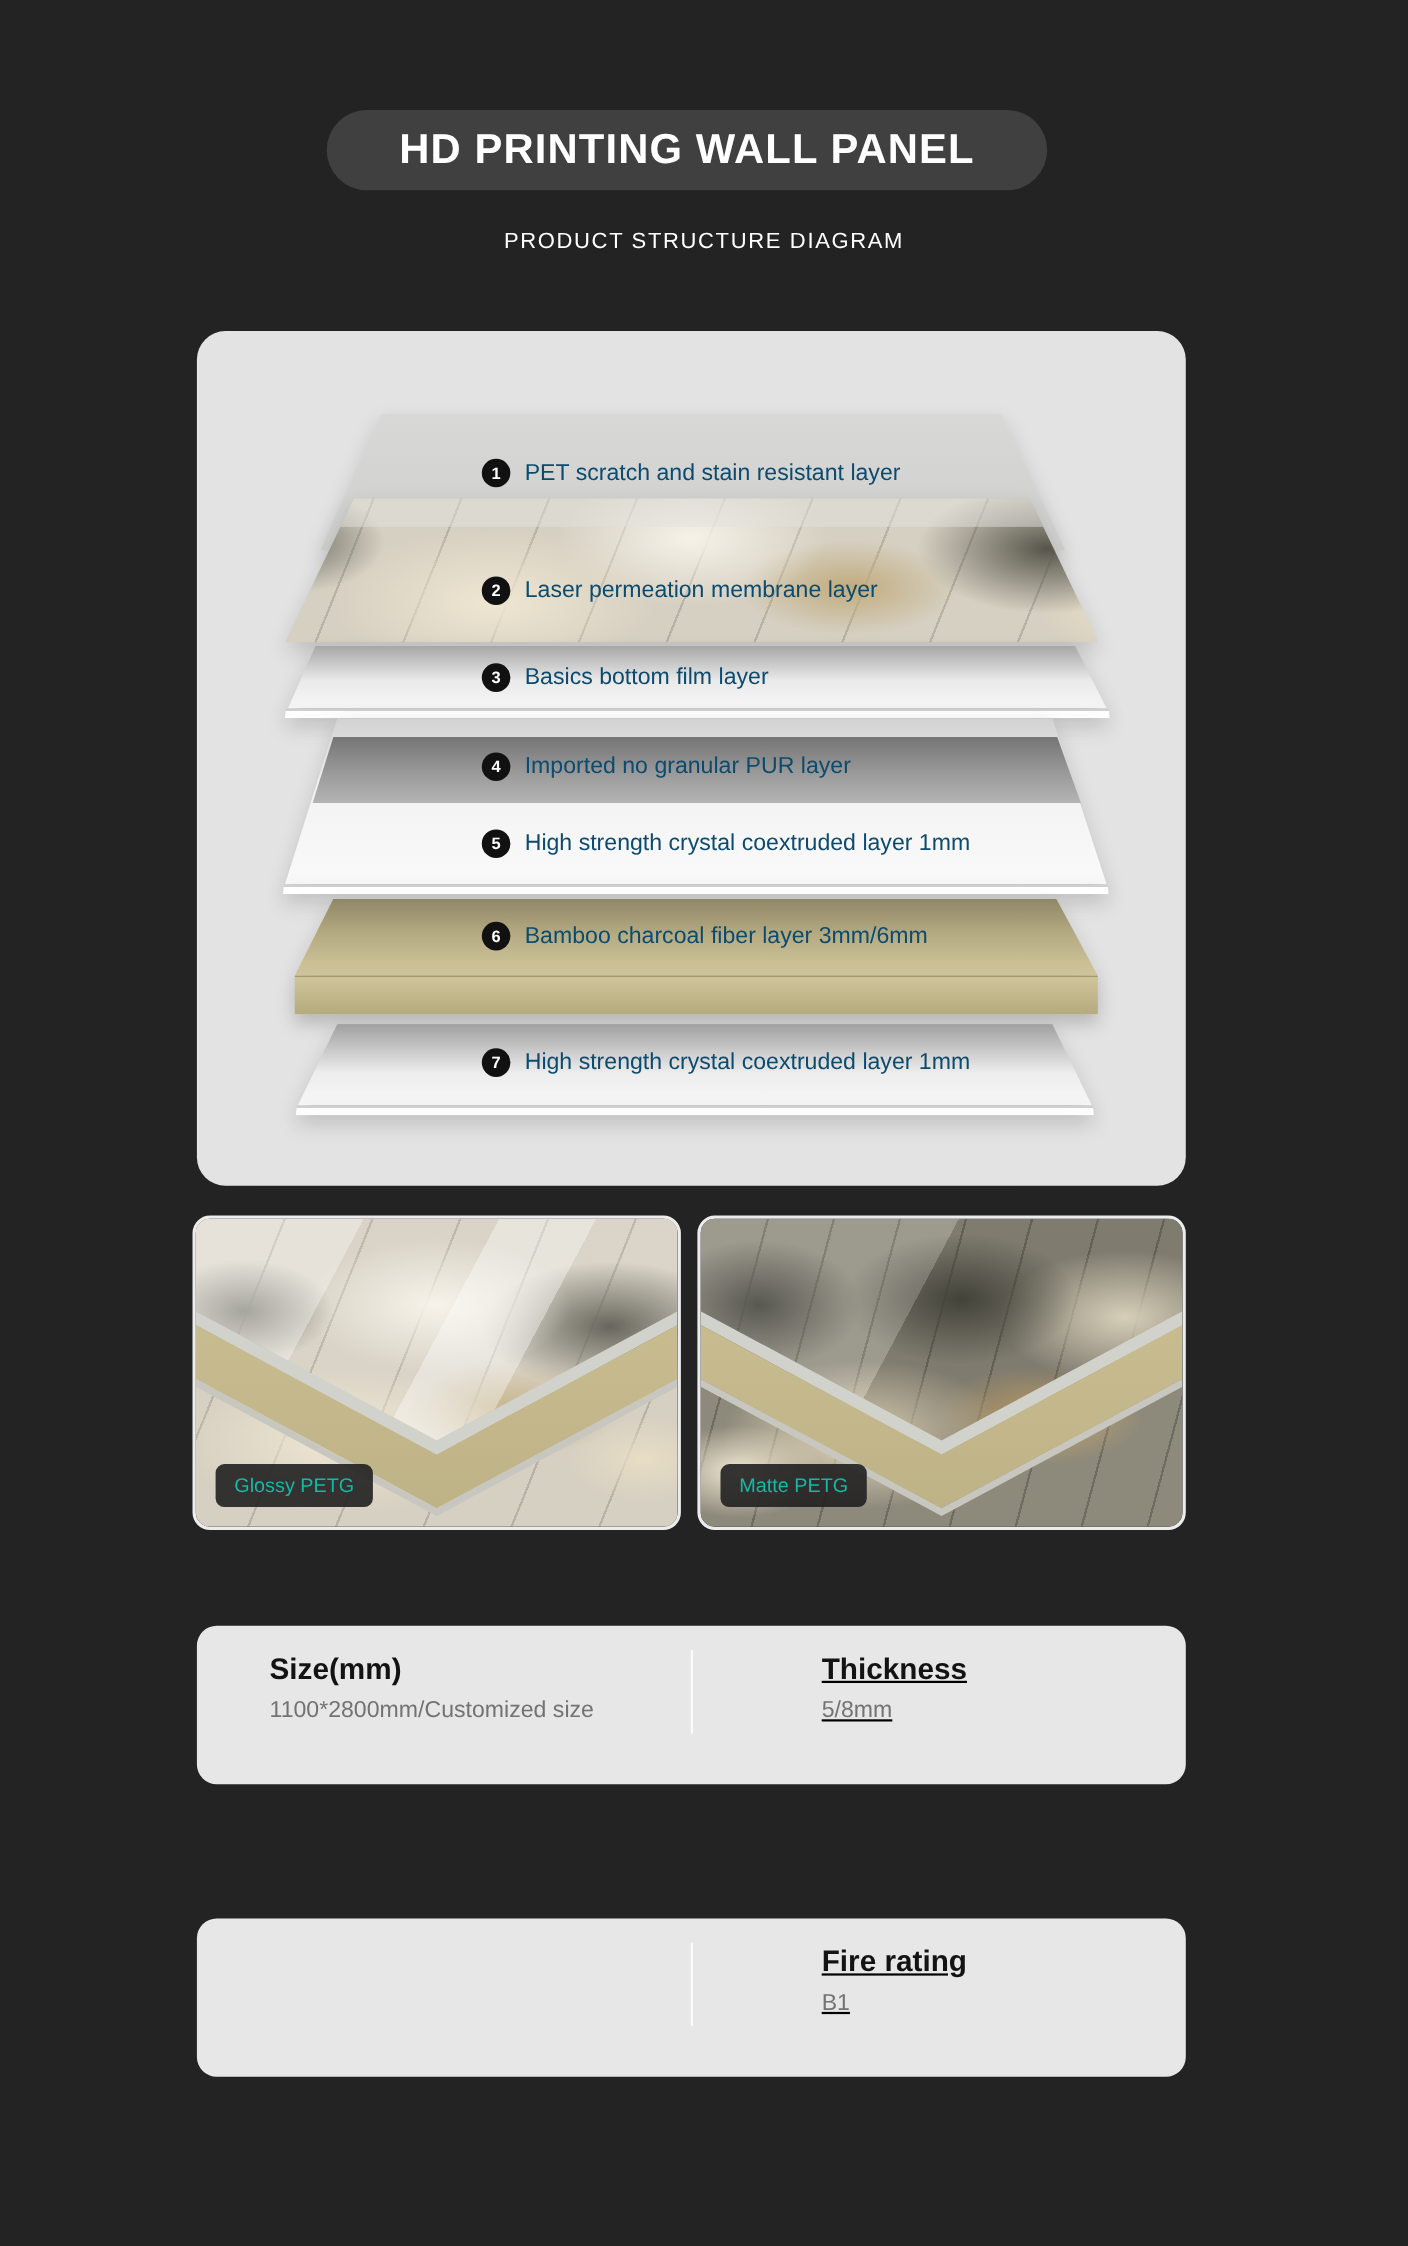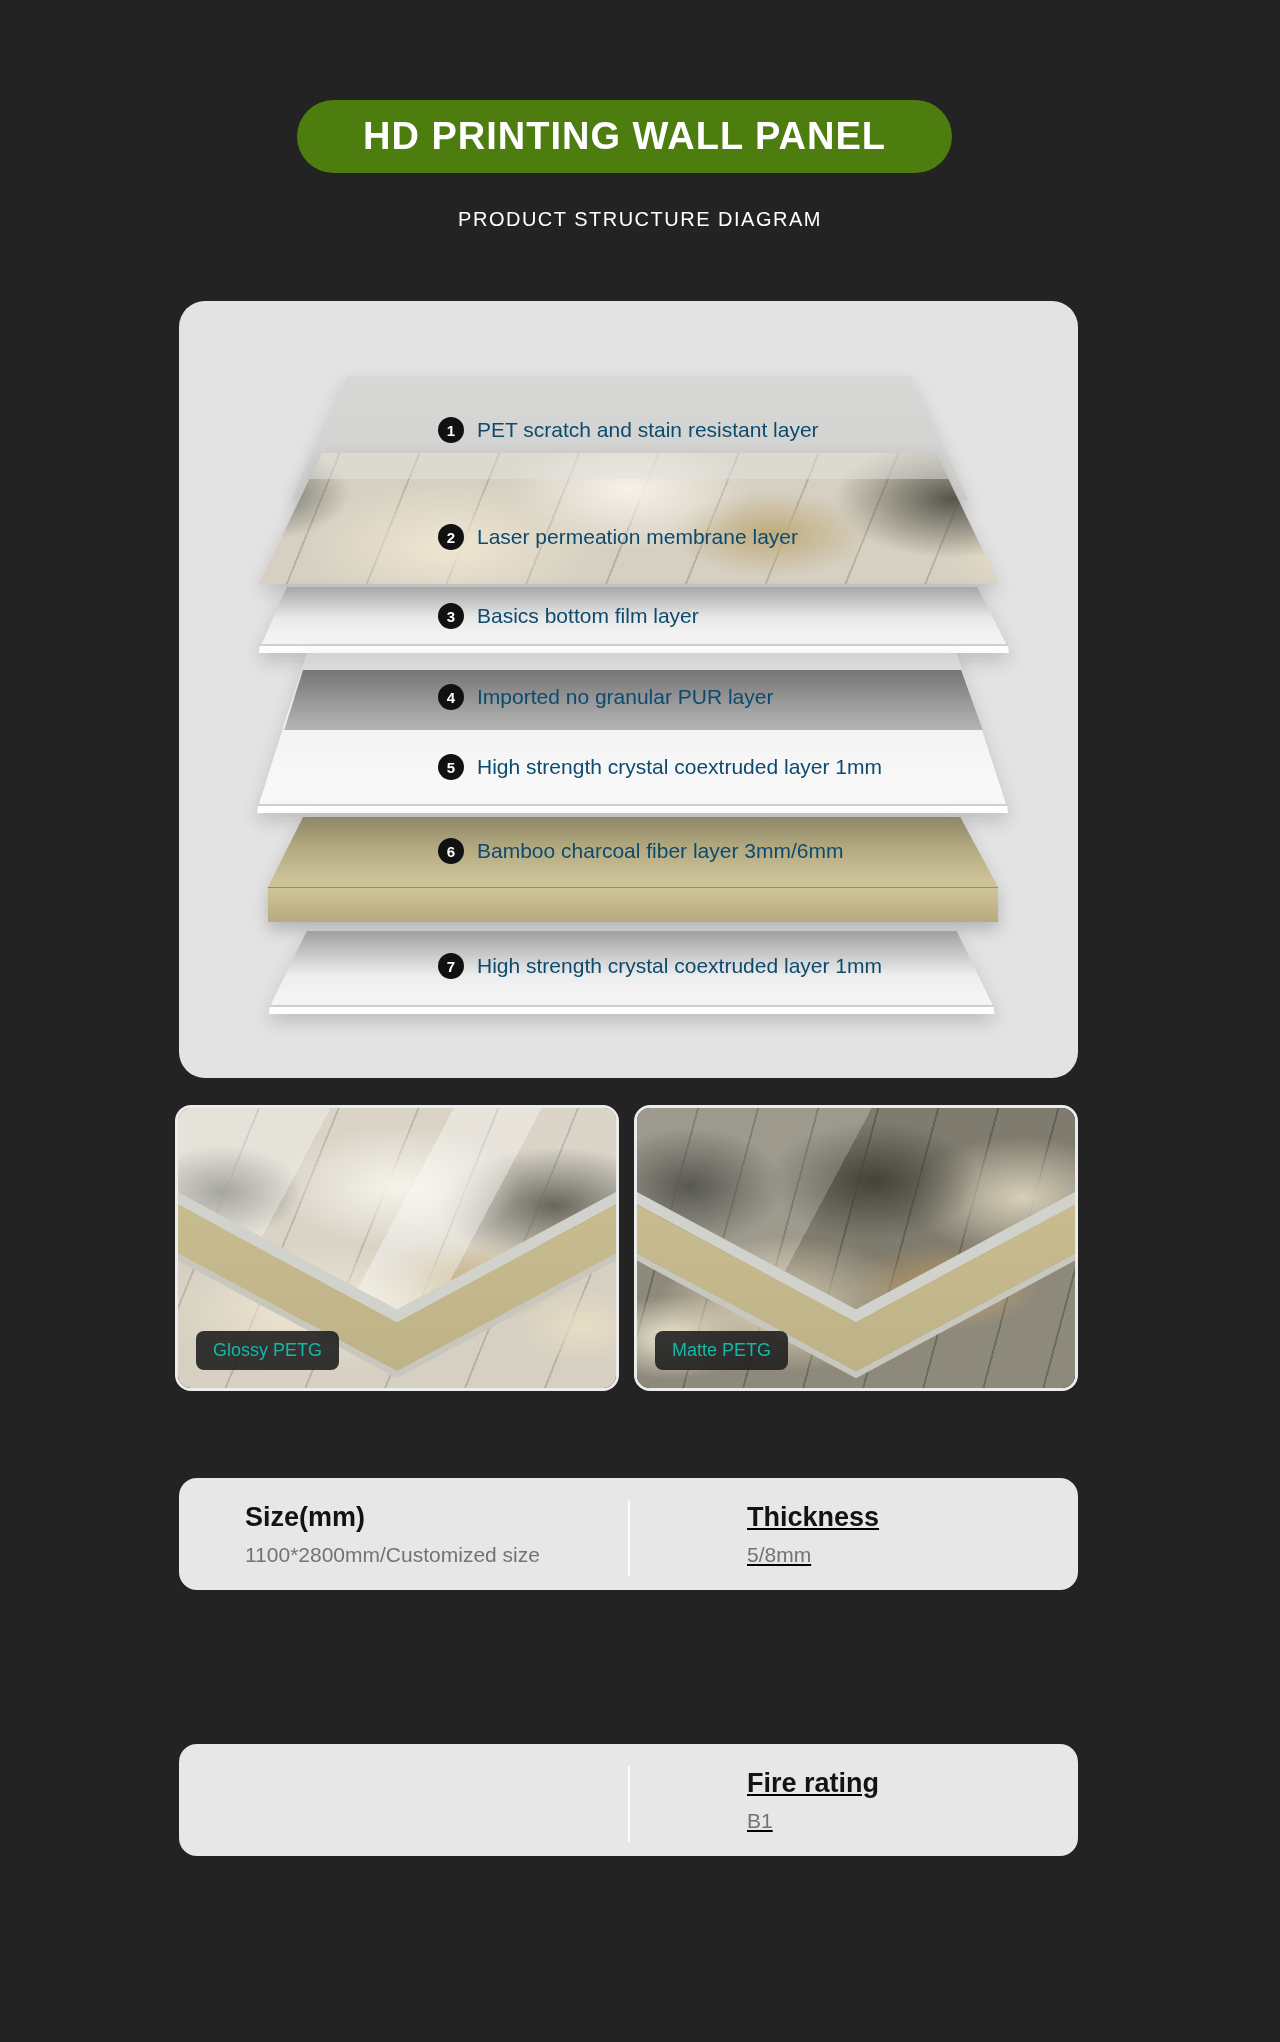--- a/index.html
+++ b/index.html
@@ -1,20 +1,20 @@
 <!DOCTYPE html>
 <html><head>
 <meta charset="utf-8">
 <style>
   html,body{margin:0;padding:0;background:#232323;}
   .page{position:relative;width:1280px;height:2042px;background:#232323;overflow:hidden;
         font-family:"Liberation Sans","DejaVu Sans",sans-serif;}
 
   
-  .pill{position:absolute;left:297px;top:100px;width:655px;height:73px;background:#4d7c0f;
+  .pill{position:absolute;left:297px;top:100px;width:655px;height:73px;background:#404040;
         border-radius:40px;display:flex;align-items:center;justify-content:center;}
   .pill-title{color:#ffffff;font-size:38px;font-weight:700;letter-spacing:1px;white-space:nowrap;}
   .subtitle{position:absolute;left:0;top:208px;width:100%;text-align:center;color:#ffffff;
             font-size:20px;letter-spacing:1.5px;}
 
   
   .diagram-card{position:absolute;left:179px;top:301px;width:899px;height:777px;
                 background:#e3e3e3;border-radius:26px;}
   .trapw{position:absolute;left:0;right:0;filter:drop-shadow(0 8px 9px rgba(0,0,0,0.16));}
   .trap{position:absolute;left:0;right:0;top:0;bottom:0;}
@@ -101,21 +101,21 @@
   .face-matte{clip-path:polygon(0 0,100% 0,100% 30%,50% 72%,0 30%);
       background-image:linear-gradient(118deg, rgba(255,255,255,0.14) 0 40%, rgba(0,0,0,0.10) 40% 100%);}
   .chev-strip{clip-path:polygon(0 30%,50% 72%,100% 30%,100% 34.5%,50% 76.5%,0 34.5%);background:#d2d2cc;}
   .chev-band{clip-path:polygon(0 34.5%,50% 76.5%,100% 34.5%,100% 52%,50% 94%,0 52%);
       background:linear-gradient(180deg,#cdc294,#bdb186);}
   .chev-line{clip-path:polygon(0 52%,50% 94%,100% 52%,100% 54.5%,50% 96.5%,0 54.5%);background:#c7c7c0;}
   .sample-badge{position:absolute;left:18px;bottom:18px;background:rgba(32,32,32,0.9);color:#14b8a6;
       border-radius:8px;padding:9px 17px;font-size:18px;z-index:5;}
 
   
-  .spec-card{position:absolute;left:179px;width:899px;height:112px;background:#e7e7e7;border-radius:18px;}
+  .spec-card{position:absolute;left:179px;width:899px;height:144px;background:#e7e7e7;border-radius:18px;}
   .spec-card.c1{top:1478px;} .spec-card.c2{top:1611px;} .spec-card.c3{top:1744px;}
   .spec-col{position:absolute;top:24px;display:flex;flex-direction:column;gap:10px;}
   .spec-col.colL{left:66px;} .spec-col.colR{left:568px;text-decoration:underline;}
   .spec-title{font-size:27px;font-weight:700;color:#131313;}
   .spec-value{font-size:21px;color:#737373;}
   .spec-div{position:absolute;left:449px;top:22px;width:2px;height:76px;background:#fbfbfb;}
 </style>
 </head>
 <body>
 

